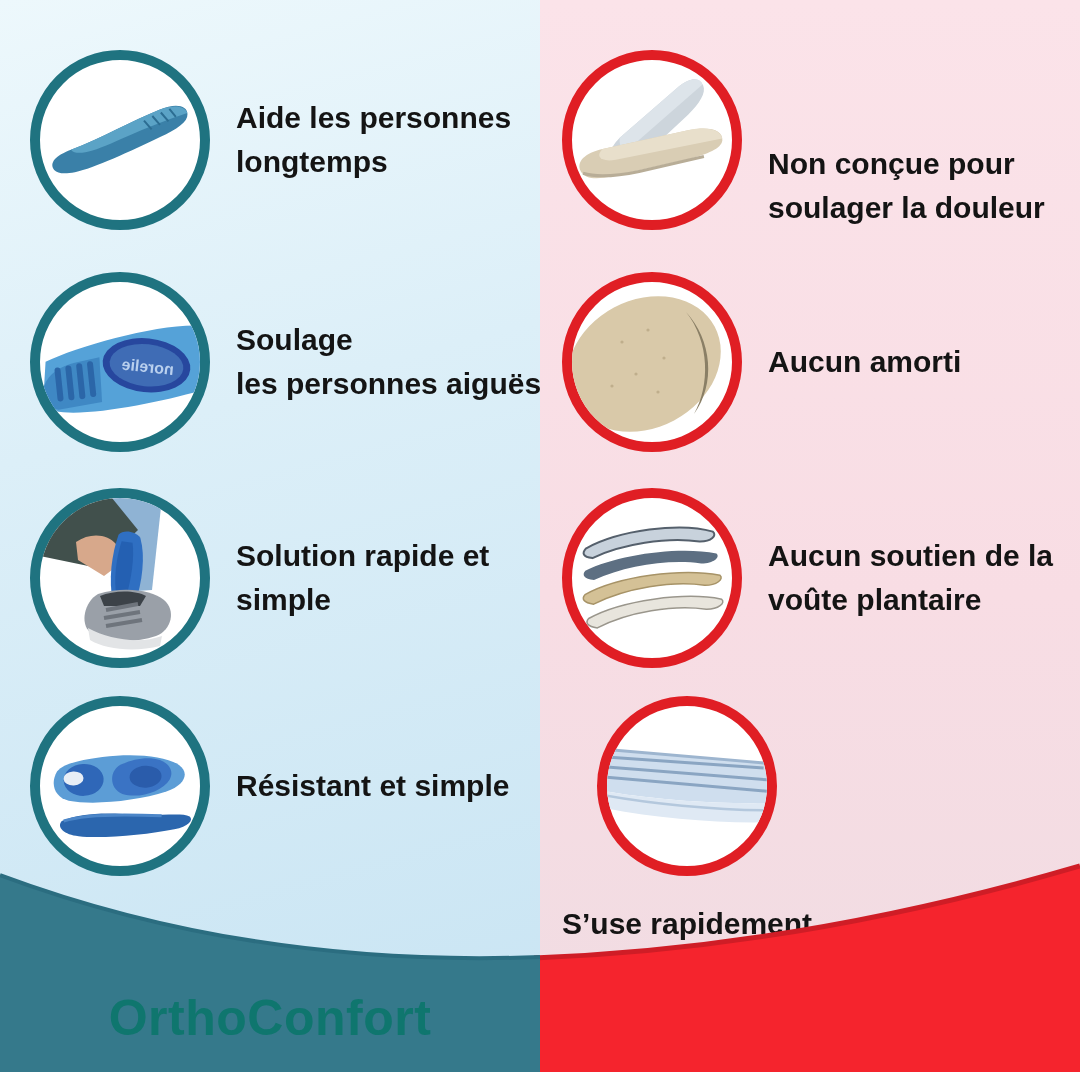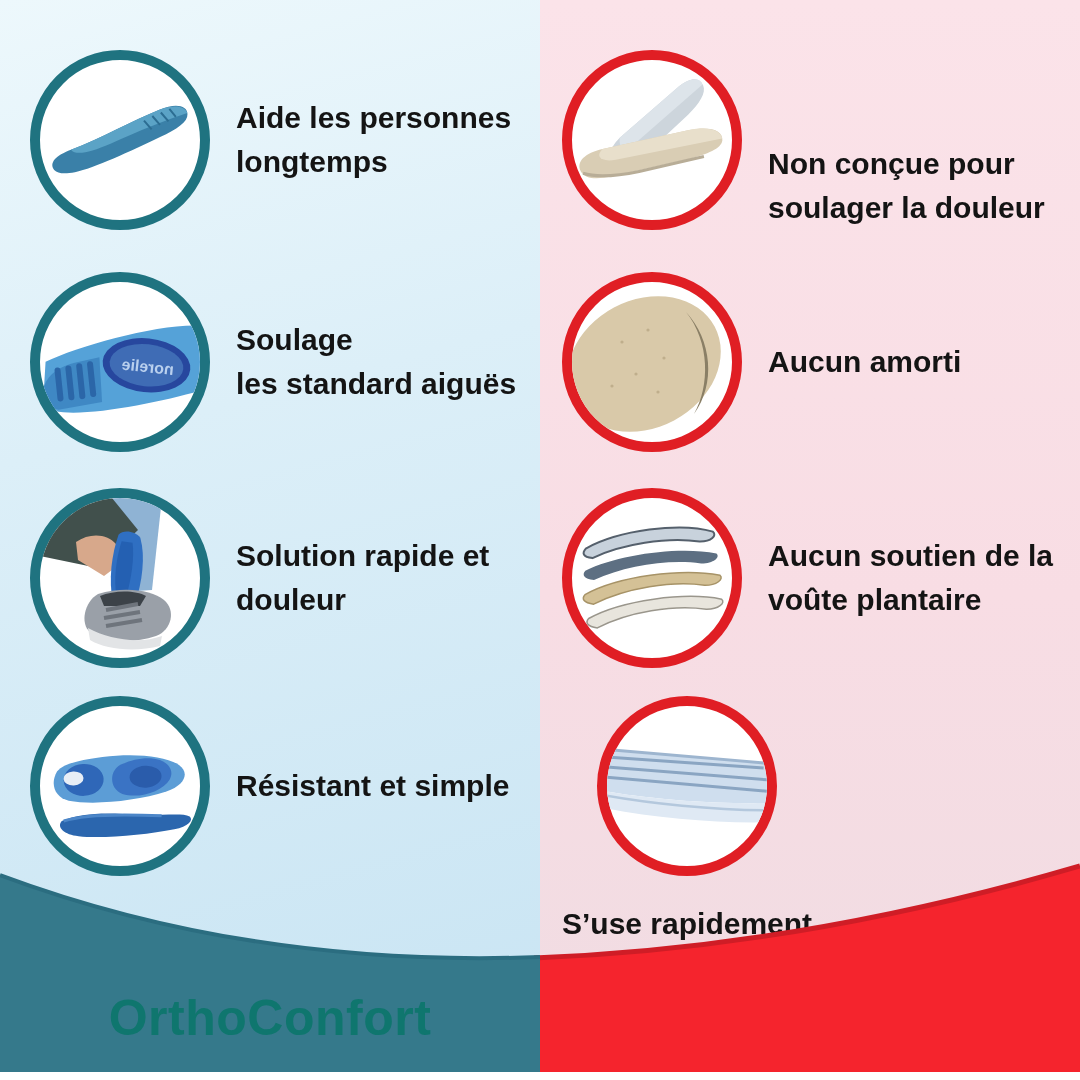--- a/index.html
+++ b/index.html
@@ -60,21 +60,21 @@
           <rect x="36" y="77" width="6" height="36" rx="3" fill="#2b66a8"></rect>
           <rect x="47" y="76" width="6" height="36" rx="3" fill="#2b66a8"></rect>
           <ellipse cx="106" cy="86" rx="44" ry="27" transform="rotate(12 106 86)" fill="#27479e"></ellipse>
           <ellipse cx="106" cy="86" rx="37" ry="21" transform="rotate(12 106 86)" fill="#3f6cb5"></ellipse>
           <text x="0" y="0" transform="translate(106 93) rotate(12) scale(-1 1)" font-size="16" font-weight="bold" fill="#b9d0ee" text-anchor="middle">norelie</text>
         </g>
       </svg>
     </div>
     <div class="label">
       <span>Soulage</span>
-      <span>les standard aiguës</span>
+      <span>les personnes aiguës</span>
     </div>
   </div>
 
   <div class="item" style="top:488px;left:30px;">
     <div class="circle teal">
       <svg viewBox="0 0 160 160">
         <path d="M70 0 L122 0 L112 92 L82 94 Z" fill="#8fb3d4"></path>
         <path d="M0 8 L72 0 L98 32 L58 70 L0 58 Z" fill="#41504c"></path>
         <path d="M36 44 C50 34 68 36 76 46 L88 60 L64 78 L38 62 Z" fill="#d7a88b"></path>
         <g transform="rotate(8 84 84)">
@@ -82,21 +82,21 @@
           <path d="M76 44 C73 60 73 84 79 100 L88 100 C91 80 91 58 87 44 Z" fill="#2460b2"></path>
         </g>
         <path d="M58 96 C84 88 112 92 124 102 C136 112 132 132 116 138 C92 146 64 144 50 134 C40 126 44 104 58 96 Z" fill="#9aa0a8"></path>
         <path d="M60 98 C74 92 96 92 106 98 L100 108 L64 108 Z" fill="#3c4248"></path>
         <path d="M66 112 L98 106 M64 120 L100 114 M66 128 L102 122" stroke="#6e747c" stroke-width="4" fill="none"></path>
         <path d="M48 130 C70 142 100 146 122 138 L120 148 C96 154 66 152 50 142 Z" fill="#e2e4e6"></path>
       </svg>
     </div>
     <div class="label">
       <span>Solution rapide et</span>
-      <span>douleur</span>
+      <span>simple</span>
     </div>
   </div>
 
   <div class="item" style="top:696px;left:30px;">
     <div class="circle teal">
       <svg viewBox="0 0 160 160">
         <g transform="rotate(-3 80 80)">
           <path d="M18 62 C10 74 14 88 28 92 C52 98 96 96 126 88 C146 82 150 70 140 62 C126 52 96 48 64 50 C42 52 26 54 18 62 Z" fill="#5c9dd6"></path>
           <ellipse cx="44" cy="72" rx="20" ry="16" fill="#2f67b8"></ellipse>
           <ellipse cx="34" cy="70" rx="10" ry="7" fill="#e8eef6"></ellipse>

